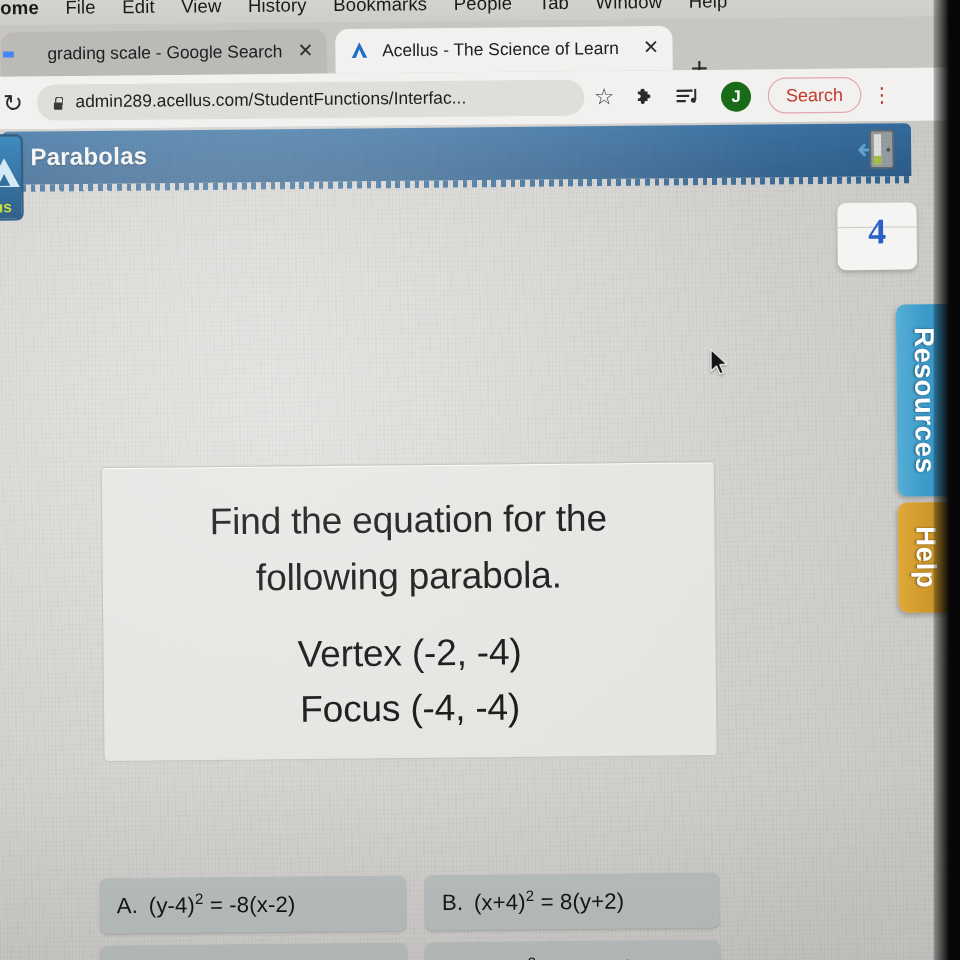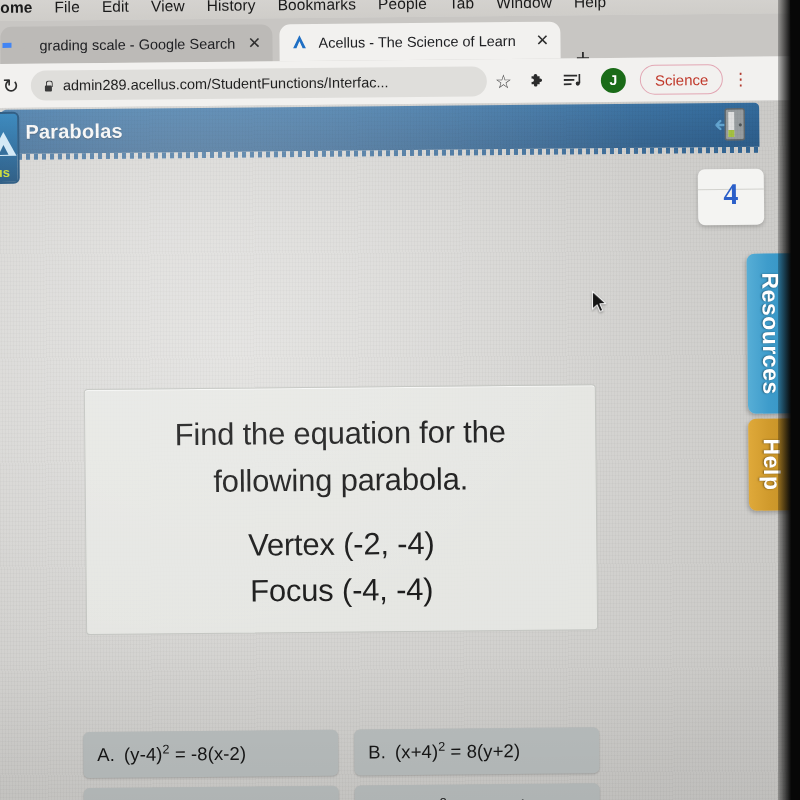--- a/index.html
+++ b/index.html
@@ -518,21 +518,21 @@
           <rect x="1" y="3" width="14" height="1.9" fill="#2b2b2b"></rect>
           <rect x="1" y="7.5" width="11" height="1.9" fill="#2b2b2b"></rect>
           <rect x="1" y="12" width="8" height="1.9" fill="#2b2b2b"></rect>
           <rect x="16.5" y="2.4" width="1.7" height="9.5" fill="#2b2b2b"></rect>
           <circle cx="15.6" cy="12.3" r="2.2" fill="#2b2b2b"></circle>
         </svg>
       </div>
 
       <div id="avatar">J</div>
 
-      <div id="update-btn">Science</div>
+      <div id="update-btn">Search</div>
 
       <div id="kebab">⋮</div>
     </div>
 
     <div id="page">
 
       <div id="acellus-header">
         <div id="lesson-title">Parabolas</div>
         <div id="exit-icon">
           <svg width="34" height="38" viewBox="0 0 34 38" aria-hidden="true">

